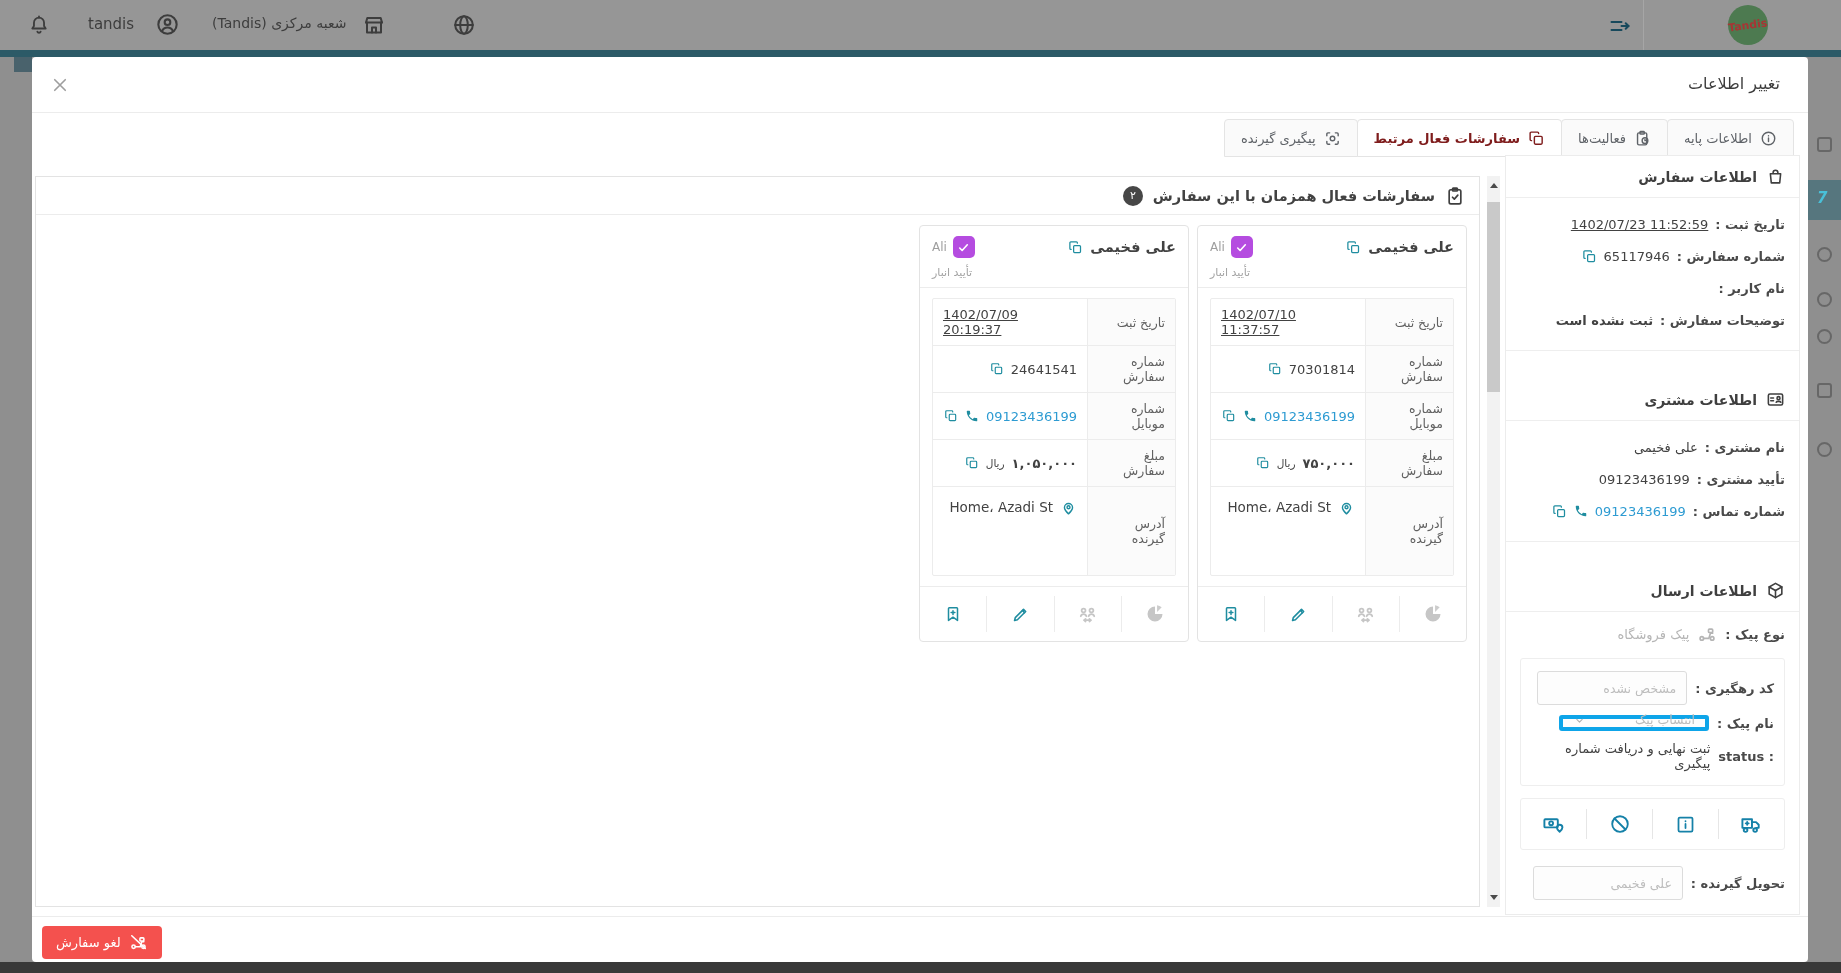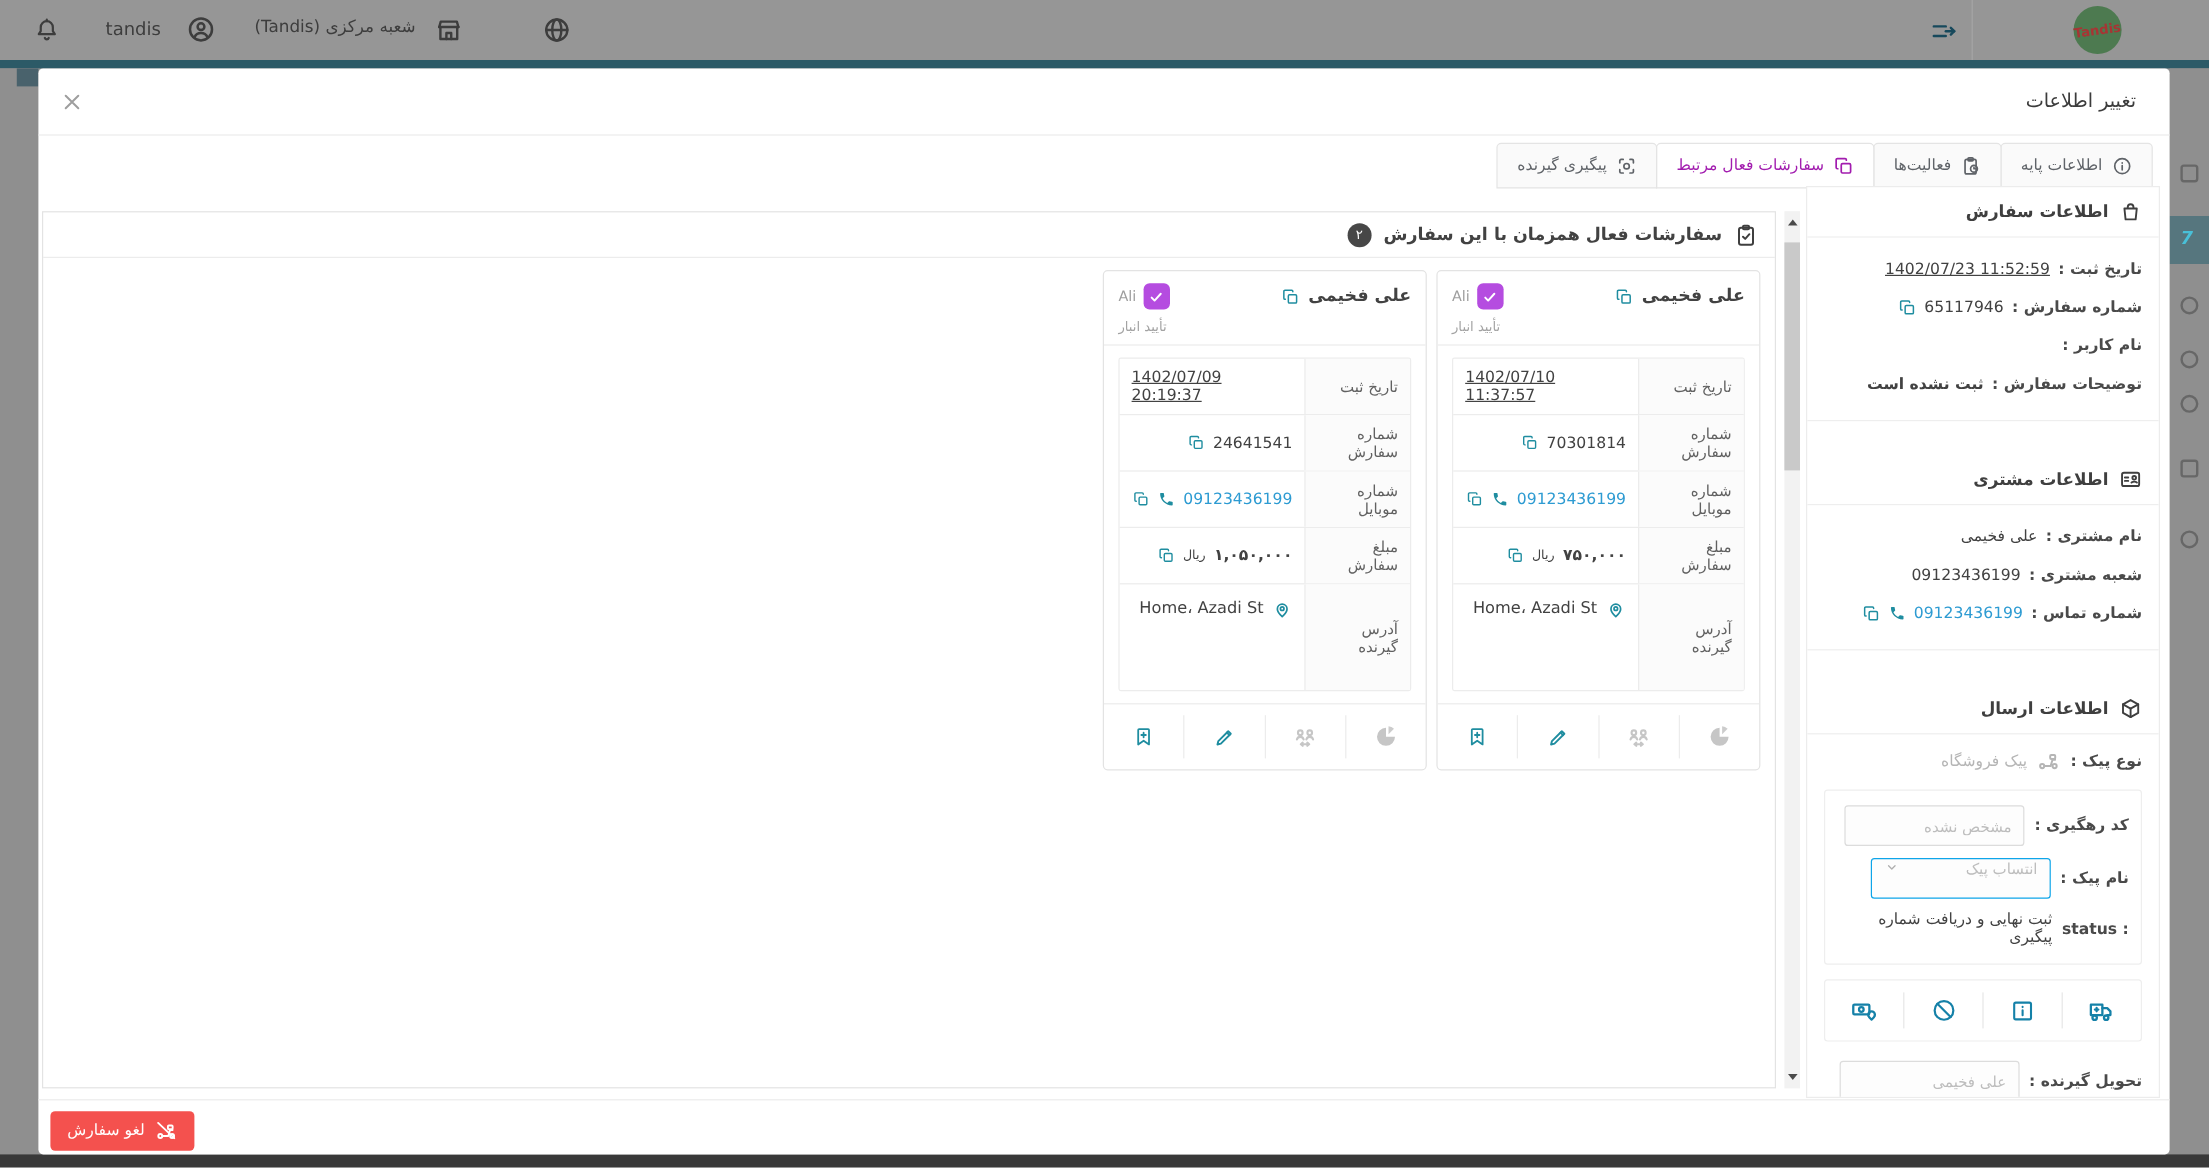--- a/index.html
+++ b/index.html
@@ -39,21 +39,21 @@
   .modal-header { position:absolute; left:0; top:0; width:100%; height:56px; border-bottom:1px solid #ececec; }
   .modal-title { position:absolute; right:28px; top:17px; font-size:16px; color:#3c3c3c; direction:rtl; }
   .close-btn { position:absolute; left:16px; top:16px; width:24px; height:24px; color:#9e9e9e; cursor:pointer;
                display:flex; align-items:center; justify-content:center; }
 
   
   .tabs { position:absolute; top:62px; right:14px; display:flex; direction:rtl; }
   .tab { height:38px; padding:0 16px; display:flex; align-items:center; gap:8px; direction:rtl;
          border:1px solid #e4e4e4; background:#fafafa; color:#5f6368; font-size:13px;
          border-radius:4px 4px 0 0; margin-left:-1px; cursor:pointer; white-space:nowrap; }
-  .tab.active { background:#fff; color:#a21caf; font-weight:normal; }
+  .tab.active { background:#fff; color:#7f1d1d; font-weight:bold; }
 
   
   .content-box { position:absolute; left:3px; top:119px; width:1445px; height:731px;
                  border:1px solid #e3e3e3; background:#fff; }
   .content-heading { height:38px; display:flex; direction:rtl; align-items:center; gap:10px;
                      padding:0 14px; border-bottom:1px solid #ececec; }
   .content-heading .txt { font-size:14.5px; font-weight:bold; color:#424242; }
   .count-badge { width:20px; height:20px; border-radius:50%; background:#474747; color:#fff;
                  font-size:11px; display:flex; align-items:center; justify-content:center; }
   .cards { display:flex; direction:rtl; gap:8px; padding:10px 12px; align-items:flex-start; }
@@ -109,22 +109,22 @@
   .sec-divider { border-top:1px solid #eee; margin-bottom:28px; }
 
   .ship-row { display:flex; direction:rtl; align-items:center; gap:8px; padding:12px 14px 4px; font-size:13px; }
   .muted { color:#b5b5b5; }
   .ship-box { margin:10px 14px 0; border:1px solid #eee; border-radius:3px; padding:12px 10px; }
   .sb-row { display:flex; direction:rtl; align-items:center; gap:8px; margin-bottom:10px; font-size:13px; }
   .sb-row:last-child { margin-bottom:2px; }
   .fld { width:150px; height:34px; border:1px solid #dcdcdc; border-radius:3px; background:#fdfdfd;
          font-family:"DejaVu Sans", sans-serif; font-size:12.5px; color:#9e9e9e; padding:0 10px; direction:rtl; }
   input.fld::placeholder { color:#bdbdbd; }
-  .select-box { width:150px; height:34px; border:1px solid #0ea5e9; border-radius:3px; background:#fdfdfd;
-                display:flex; direction:rtl; align-items:flex-start; justify-content:space-between; padding:0 10px; cursor:default; }
+  .select-box { width:150px; height:16px; border:4px solid #0ea5e9; border-radius:3px; background:#fdfdfd;
+                display:flex; direction:rtl; align-items:flex-end; justify-content:space-between; padding:0 10px; cursor:default; }
   .select-box .ph { font-size:12.5px; color:#bdbdbd; }
   .select-box .chev { color:#b0b0b0; }
 
   .icon-row-box { margin:12px 14px 0; border:1px solid #eee; border-radius:3px; height:52px; display:flex; direction:rtl; align-items:center; }
   .ir-btn { flex:1; height:30px; display:flex; align-items:center; justify-content:center; color:#1581a8;
             border-left:1px solid #e6e6e6; cursor:pointer; }
   .ir-btn:last-child { border-left:none; }
 
   .recv-row { display:flex; direction:rtl; align-items:center; gap:8px; padding:16px 14px 0; font-size:13px; }
 
@@ -558,21 +558,21 @@
           </svg>
       </span>
       <span>اطلاعات مشتری</span>
     </div>
     <div class="sec-rows">
       <div class="s-row">
           <span class="s-label">نام مشتری :</span>
         <span>علی فخیمی</span>
         </div>
       <div class="s-row">
-          <span class="s-label">شعبه مشتری :</span>
+          <span class="s-label">تأیید مشتری :</span>
         <span class="ltr">09123436199</span>
         </div>
       <div class="s-row">
           <span class="s-label">شماره تماس :</span>
         <span class="ltr link-blue">09123436199</span>
         <span class="teal">
             <svg class="fillic" width="14" height="14" viewBox="0 0 24 24">
               <path d="M6.62 10.79c1.44 2.82 3.76 5.13 6.59 6.59l2.2-2.2c.27-.27.67-.36 1.02-.24 1.12.37 2.33.57 3.57.57.55 0 1 .45 1 1V20c0 .55-.45 1-1 1-9.39 0-17-7.61-17-17 0-.55.45-1 1-1h3.5c.55 0 1 .45 1 1 0 1.25.2 2.45.57 3.57.11.35.03.74-.25 1.02l-2.2 2.2z"></path>
             </svg>
           </span>

